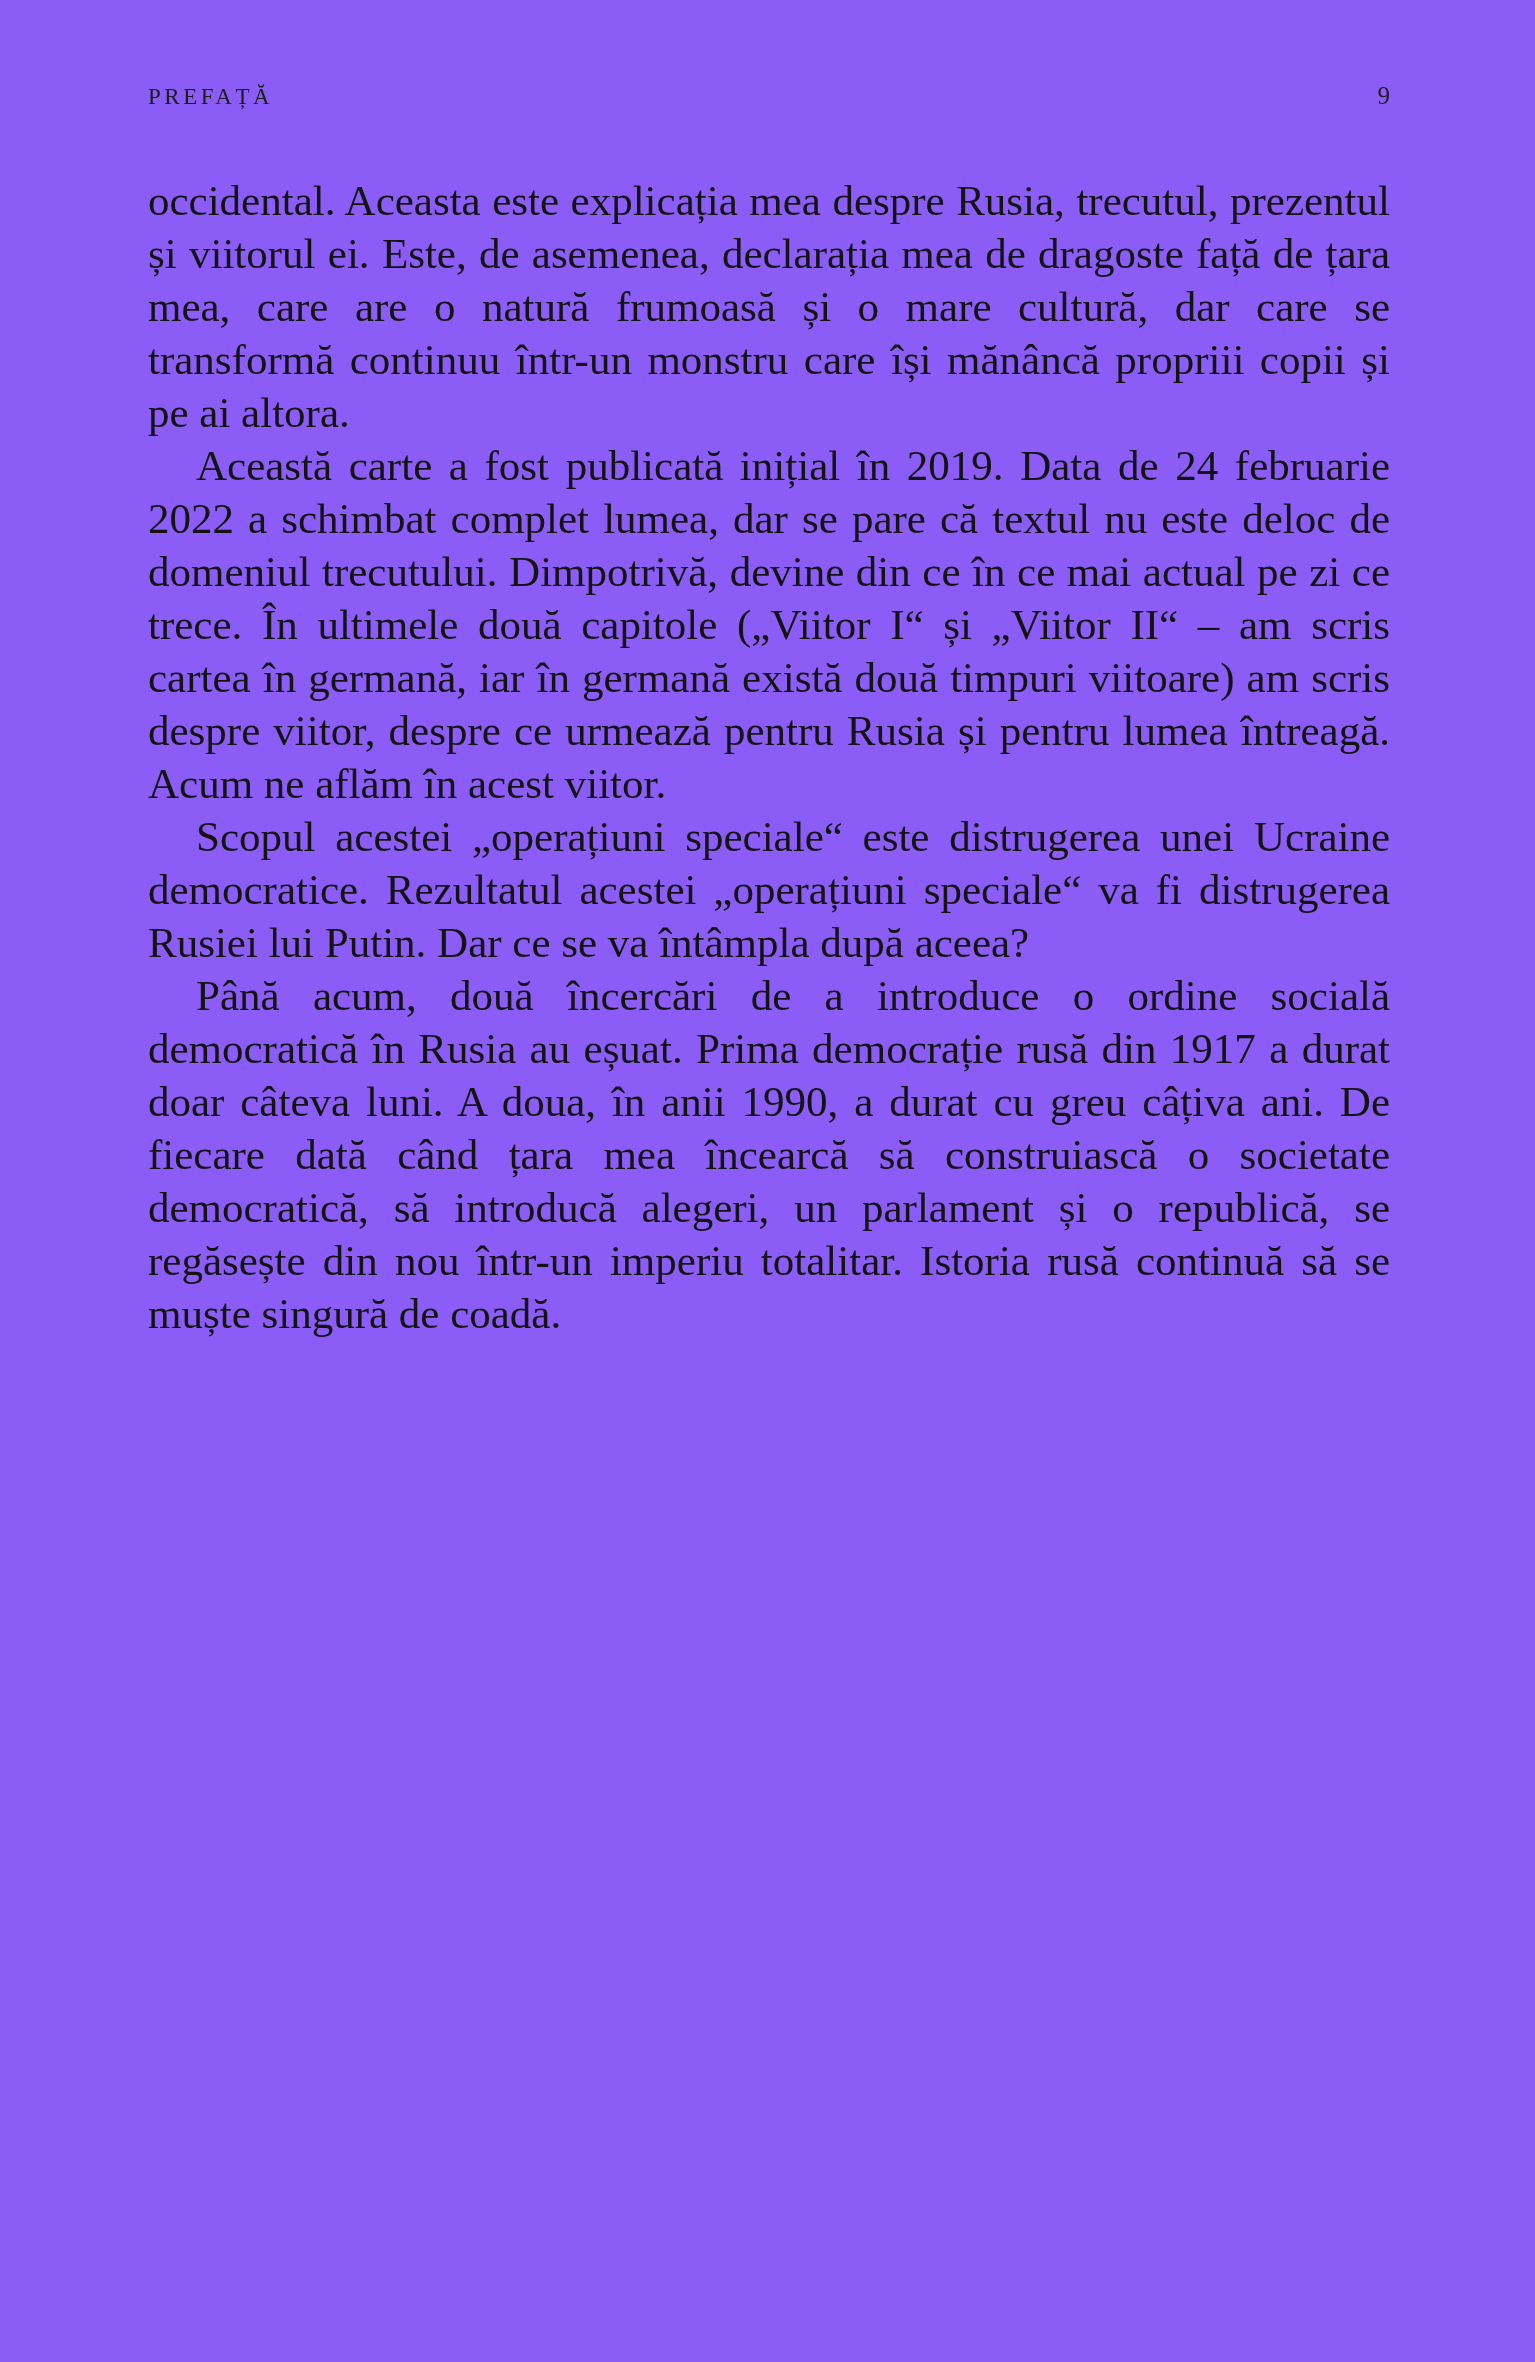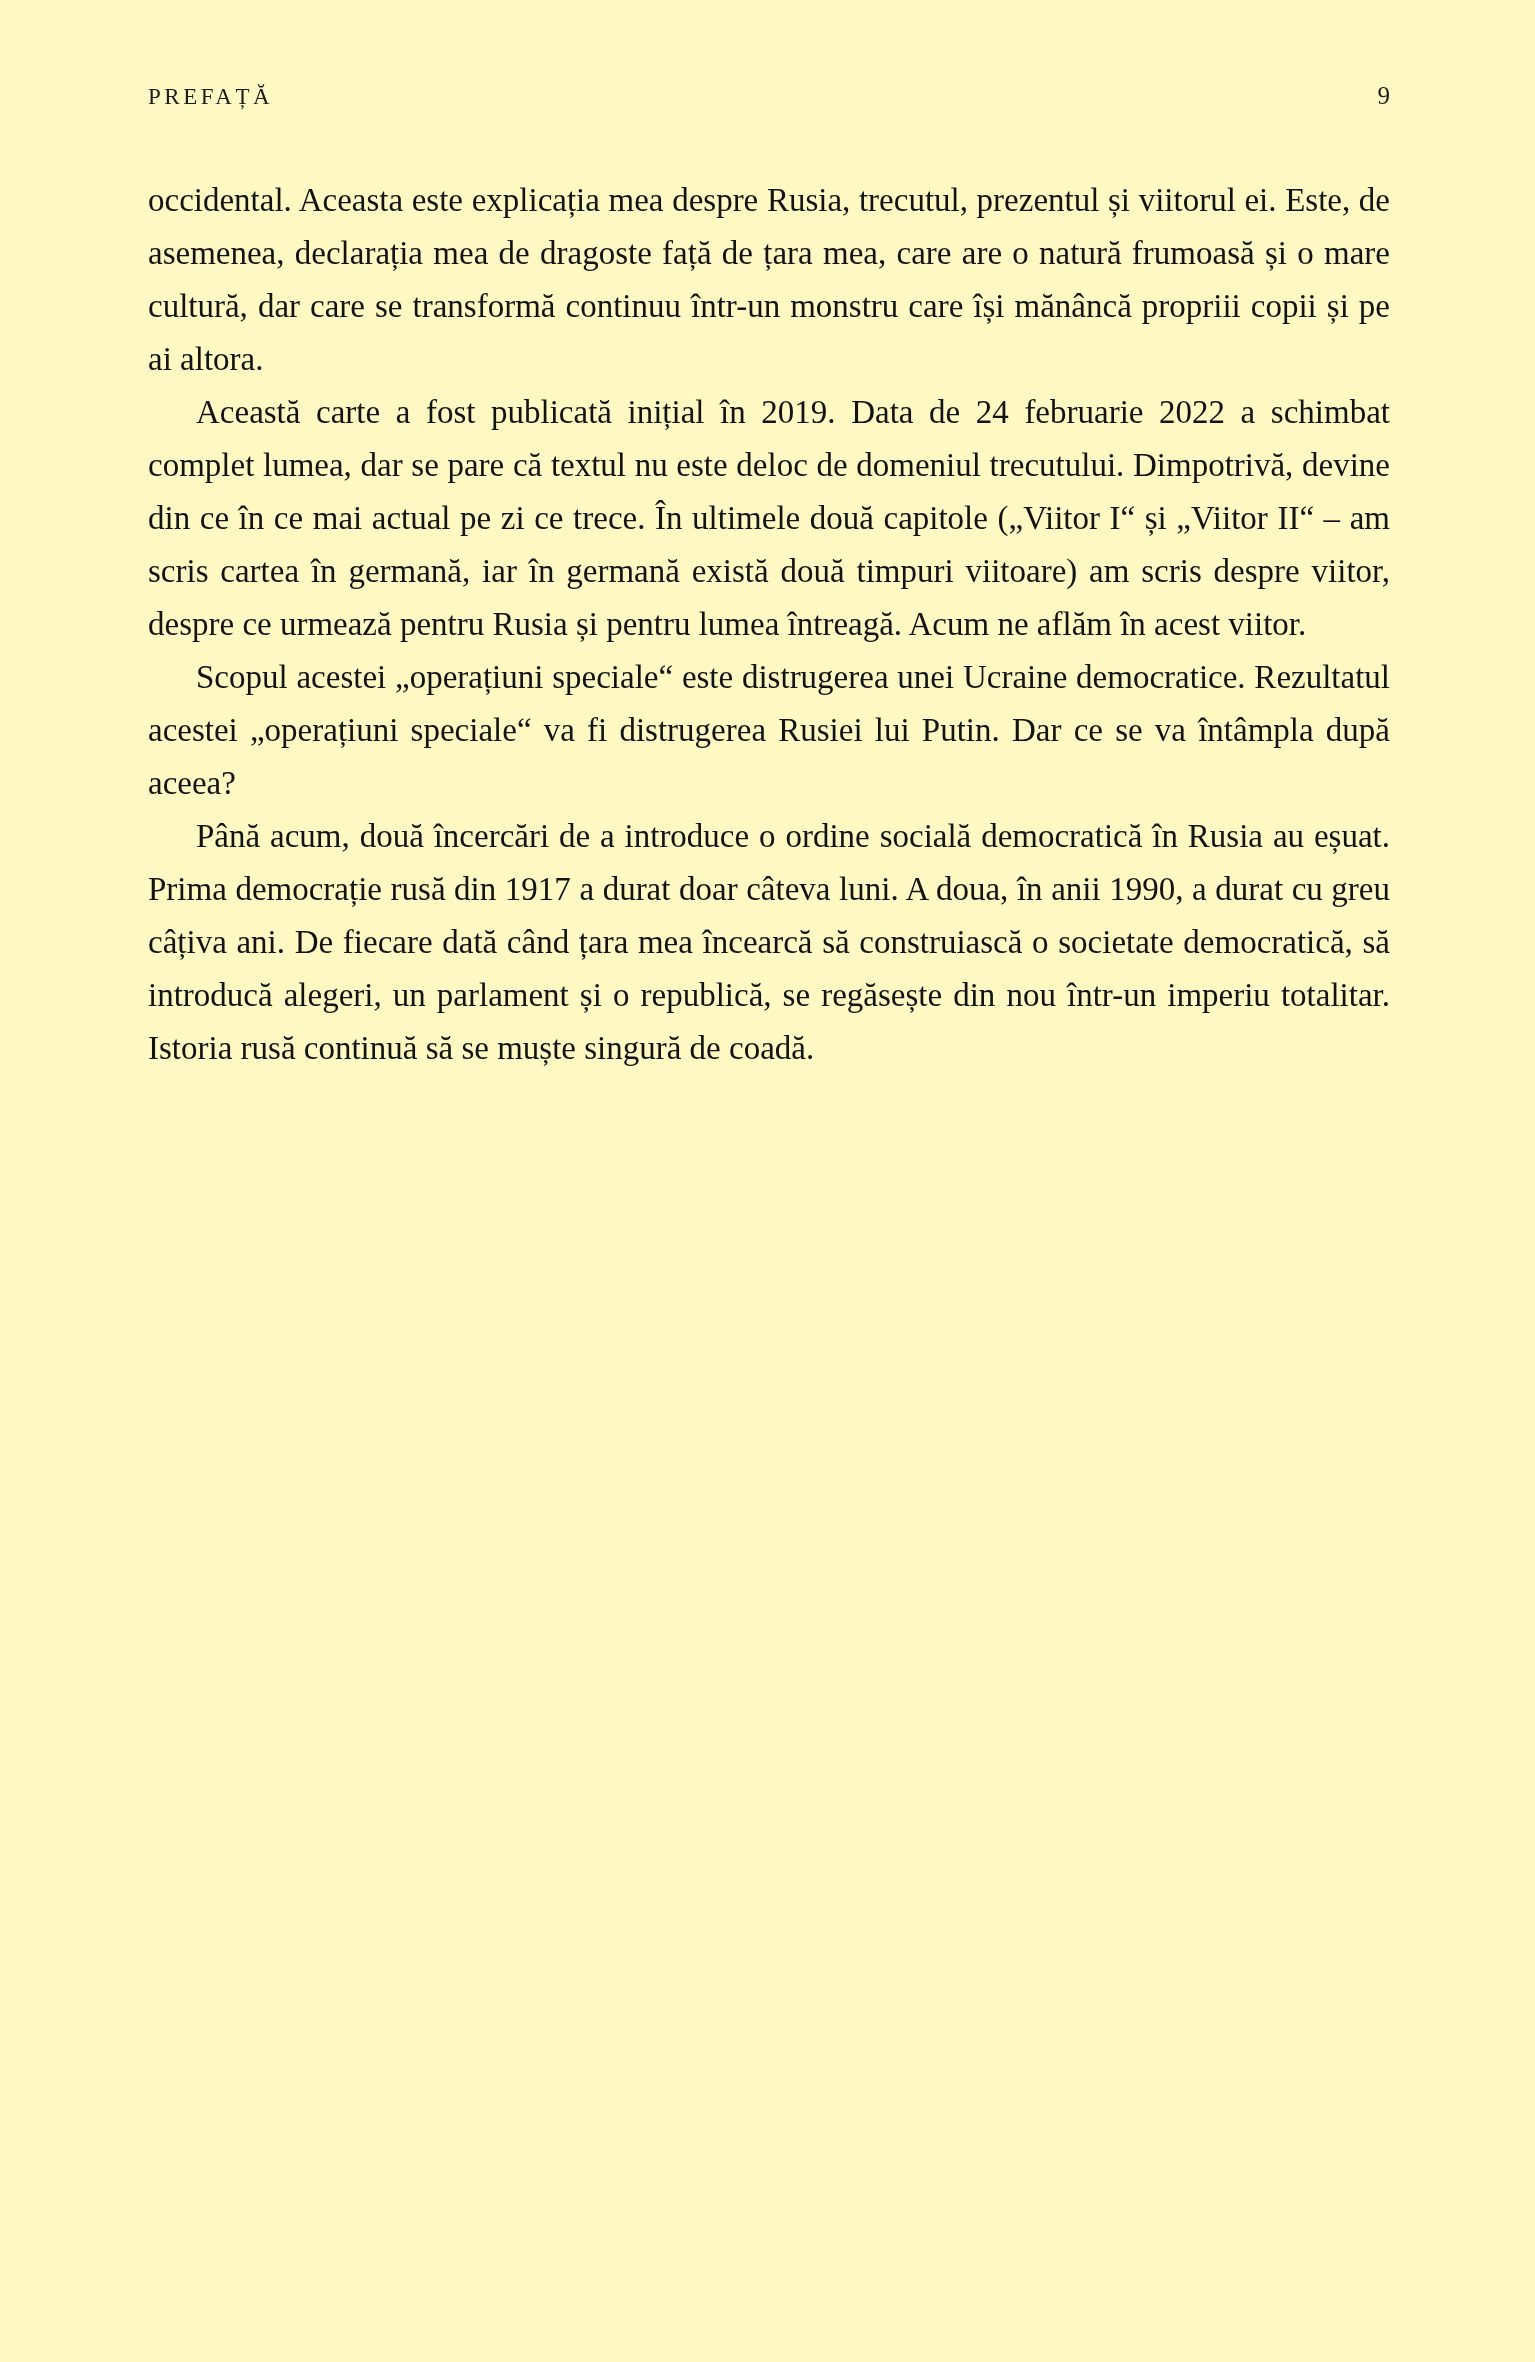--- a/index.html
+++ b/index.html
@@ -11,21 +11,21 @@
 
   body {
     font-family: "Liberation Serif", "DejaVu Serif", serif;
     color: #111111;
   }
 
   .page {
     position: relative;
     width: 1535px;
     height: 2362px;
-    background: #fef9c3;
+    background: #8b5cf6;
     padding: 82px 145px 0 148px;
   }
 
   .running-head {
     display: flex;
     justify-content: space-between;
     align-items: baseline;
     margin-bottom: 64px;
   }
 
@@ -34,21 +34,21 @@
     letter-spacing: 3.5px;
     color: #1c1c1c;
   }
 
   .page-num {
     font-size: 25px;
     color: #1c1c1c;
   }
 
   .body-text {
-    font-size: 33px;
+    font-size: 43px;
     line-height: 53px;
     text-align: justify;
     color: #131313;
   }
 
   .body-text p {
     text-indent: 48px;
   }
 
   .body-text p.no-indent {

